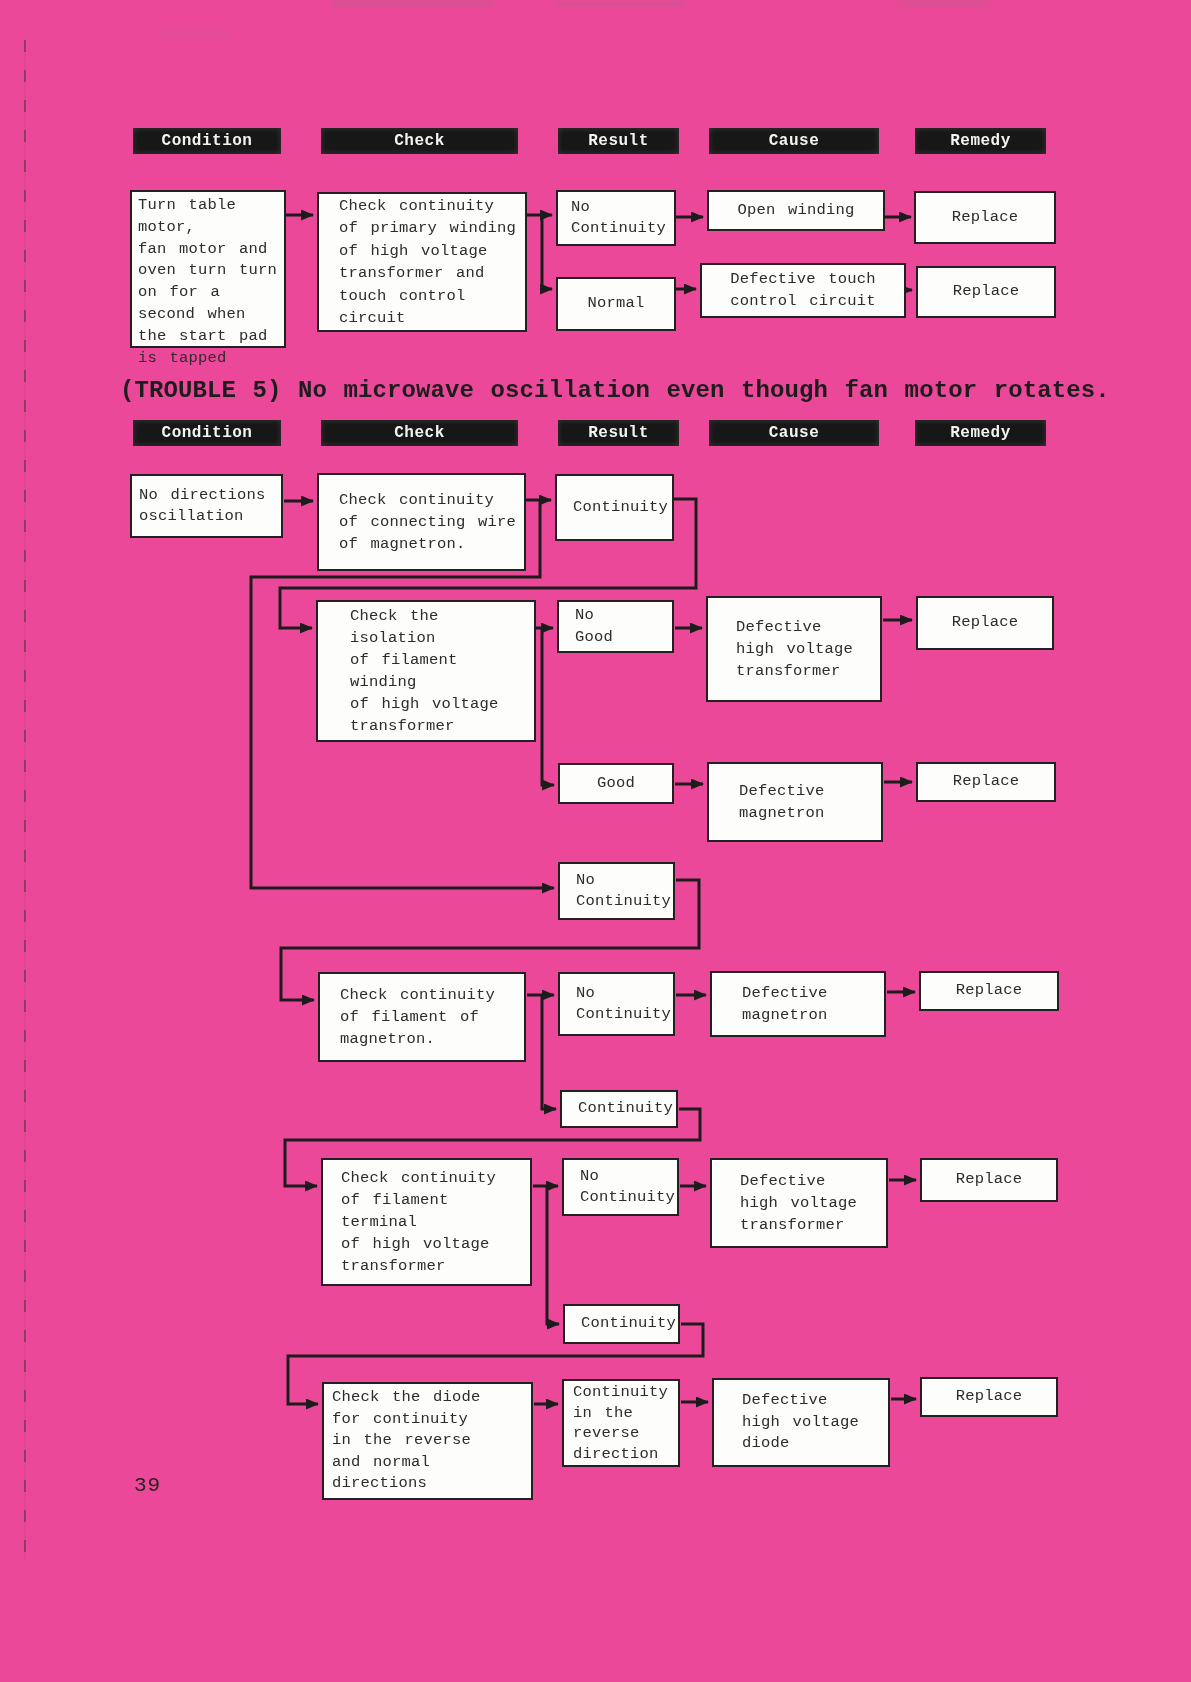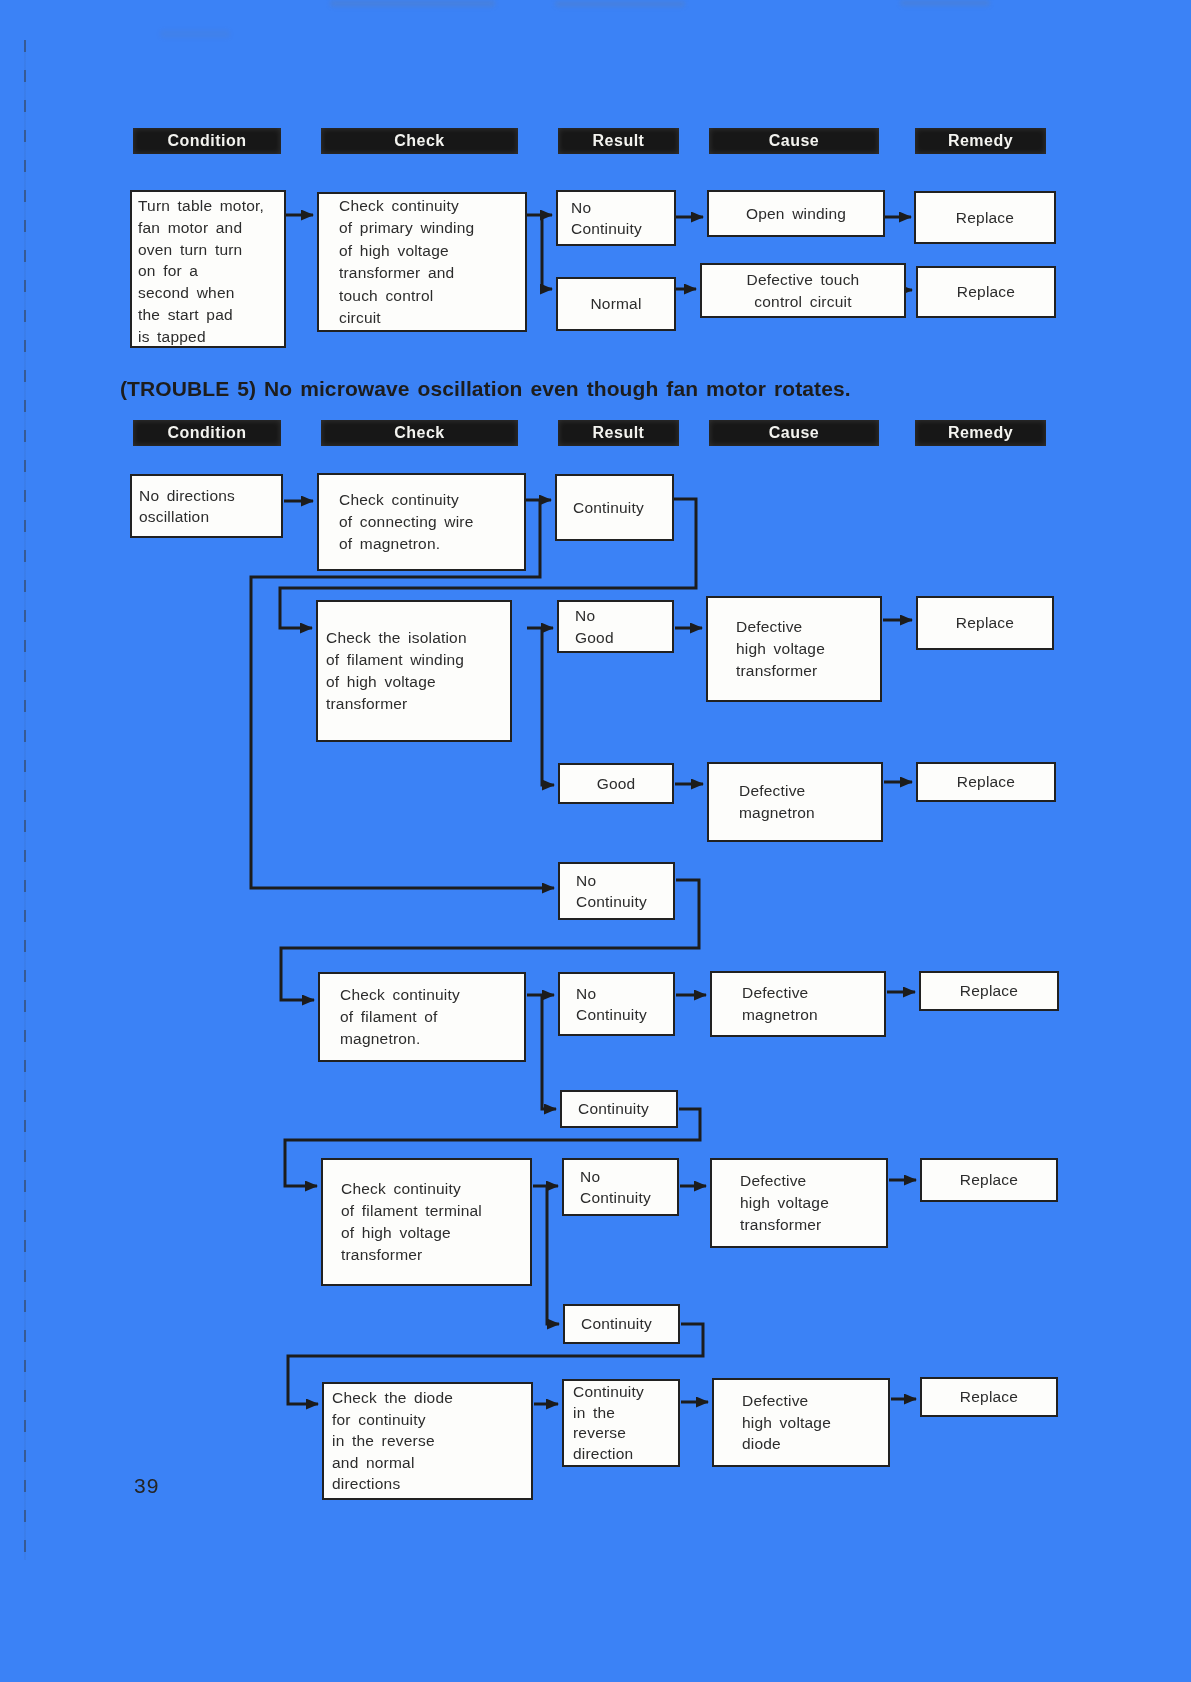--- a/index.html
+++ b/index.html
@@ -1,20 +1,20 @@
 <!DOCTYPE html>
 <html><head>
 <meta charset="utf-8">
 <style>
   html,body{margin:0;padding:0;background:#e8e8e6;}
   .page{
     position:relative;
     width:1191px;height:1682px;
-    background:#3b82f6;
-    font-family:Liberation Sans, sans-serif;
+    background:#ec4899;
+    font-family:Liberation Mono, monospace;
     color:#2a2a2a;
     overflow:hidden;
   }
   
   .edge-line{
     position:absolute;left:24px;top:40px;width:2px;height:1520px;
     background:repeating-linear-gradient(180deg,
       rgba(50,50,50,.50) 0px, rgba(50,50,50,.50) 12px,
       rgba(50,50,50,.06) 12px, rgba(50,50,50,.06) 30px);
   }
@@ -35,21 +35,21 @@
     border:2.5px solid #212121;
     display:flex;align-items:center;
     font-size:15.5px;line-height:21.5px;
     white-space:pre-line;
     word-spacing:3px;letter-spacing:.2px;
     color:#2c2c2c;
   }
   .ctr{justify-content:center;text-align:center;}
   .topalign{align-items:flex-start;}
   .title{
-    position:absolute;font-size:21px;font-weight:700;
+    position:absolute;font-size:24px;font-weight:700;
     letter-spacing:.1px;word-spacing:2px;color:#1d1d1d;white-space:nowrap;
   }
   .pagenum{position:absolute;font-size:21px;color:#242424;letter-spacing:1px;}
   svg.flow{position:absolute;left:0;top:0;}
 </style>
 </head>
 <body>
 
 <div class="page">
 
@@ -117,42 +117,42 @@
 is tapped</div>
   <div class="box" style="left:317px;top:192px;width:210px;height:140px;padding-left:20px;line-height:22.5px">Check continuity
 of primary winding
 of high voltage
 transformer and
 touch control
 circuit</div>
   <div class="box" style="left:556px;top:190px;width:120px;height:56px;padding-left:13px">No
 Continuity</div>
   <div class="box ctr" style="left:556px;top:277px;width:120px;height:54px">Normal</div>
-  <div class="box ctr" style="left:707px;top:190px;width:178px;height:47px">Open winding</div>
+  <div class="box ctr" style="left:707px;top:190px;width:178px;height:41px">Open winding</div>
   <div class="box ctr" style="left:914px;top:191px;width:142px;height:53px">Replace</div>
   <div class="box ctr" style="left:700px;top:263px;width:206px;height:55px">Defective touch
 control circuit</div>
   <div class="box ctr" style="left:916px;top:266px;width:140px;height:52px">Replace</div>
 
   <div class="title" style="left:120px;top:377px">(TROUBLE 5) No microwave oscillation even though fan motor rotates.</div>
 
   <div class="hbar" style="left:133px;top:420px;width:148px">Condition</div>
   <div class="hbar" style="left:321px;top:420px;width:197px">Check</div>
   <div class="hbar" style="left:558px;top:420px;width:121px">Result</div>
   <div class="hbar" style="left:709px;top:420px;width:170px">Cause</div>
   <div class="hbar" style="left:915px;top:420px;width:131px">Remedy</div>
 
   <div class="box" style="left:130px;top:474px;width:153px;height:64px;padding-left:7px">No directions
 oscillation</div>
   <div class="box" style="left:317px;top:473px;width:209px;height:98px;padding-left:20px;line-height:22px">Check continuity
 of connecting wire
 of magnetron.</div>
   <div class="box" style="left:555px;top:474px;width:119px;height:67px;padding-left:16px">Continuity</div>
 
-  <div class="box" style="left:316px;top:600px;width:196px;height:142px;padding-left:8px;line-height:22px">Check the isolation
+  <div class="box" style="left:316px;top:600px;width:220px;height:142px;padding-left:32px;line-height:22px">Check the isolation
 of filament winding
 of high voltage
 transformer</div>
   <div class="box" style="left:557px;top:600px;width:117px;height:53px;padding-left:16px">No
 Good</div>
   <div class="box" style="left:706px;top:596px;width:176px;height:106px;padding-left:28px;line-height:22px">Defective
 high voltage
 transformer</div>
   <div class="box ctr" style="left:916px;top:596px;width:138px;height:54px">Replace</div>
 

